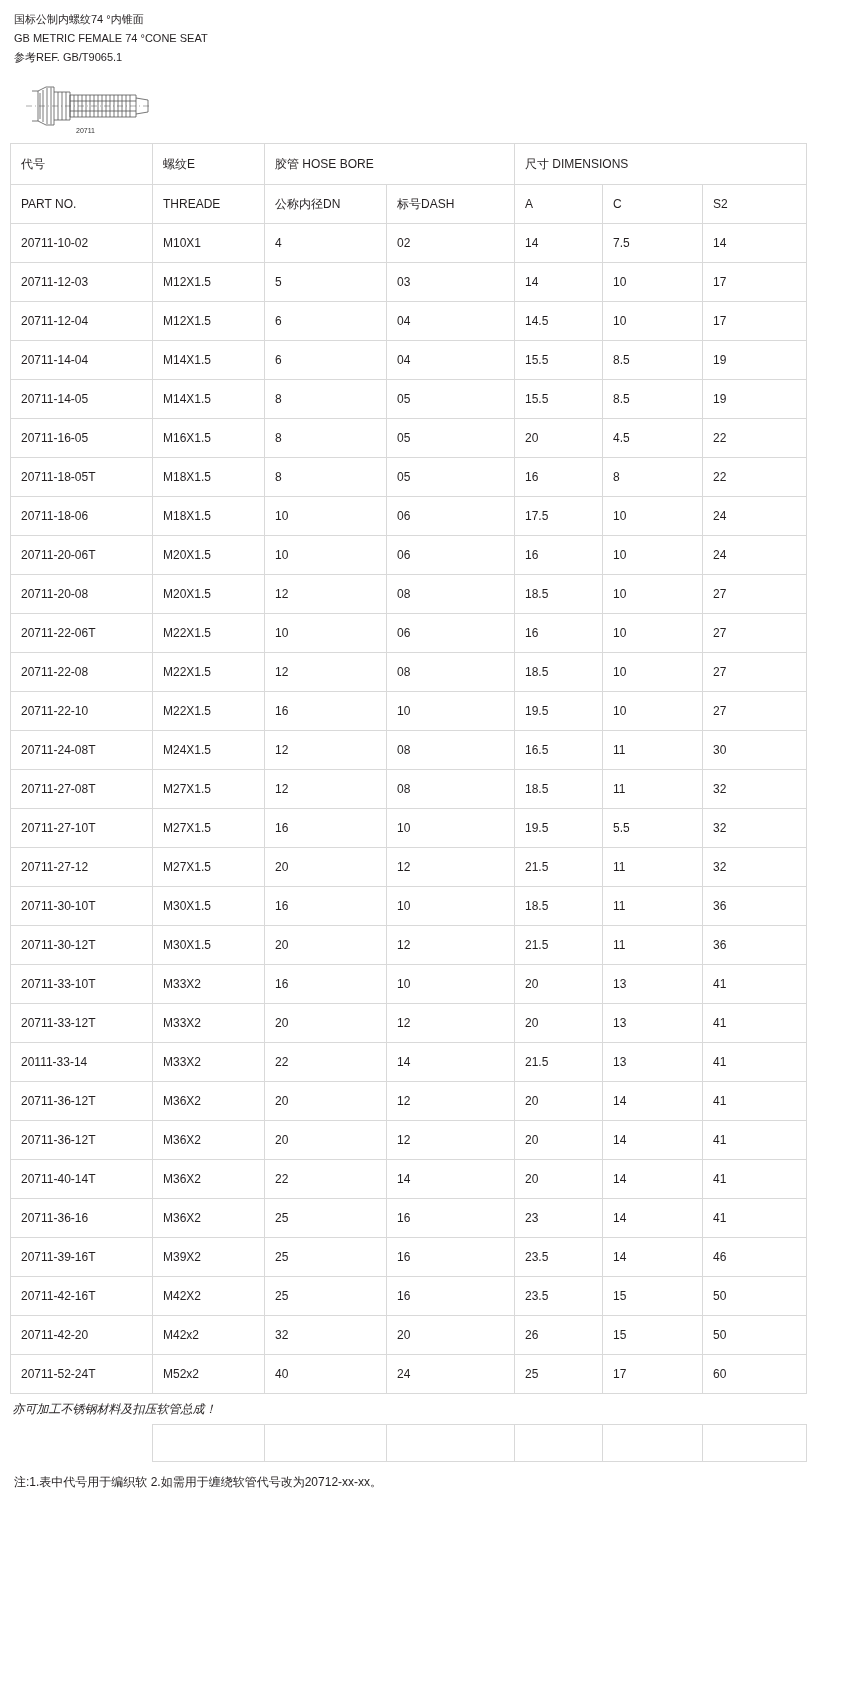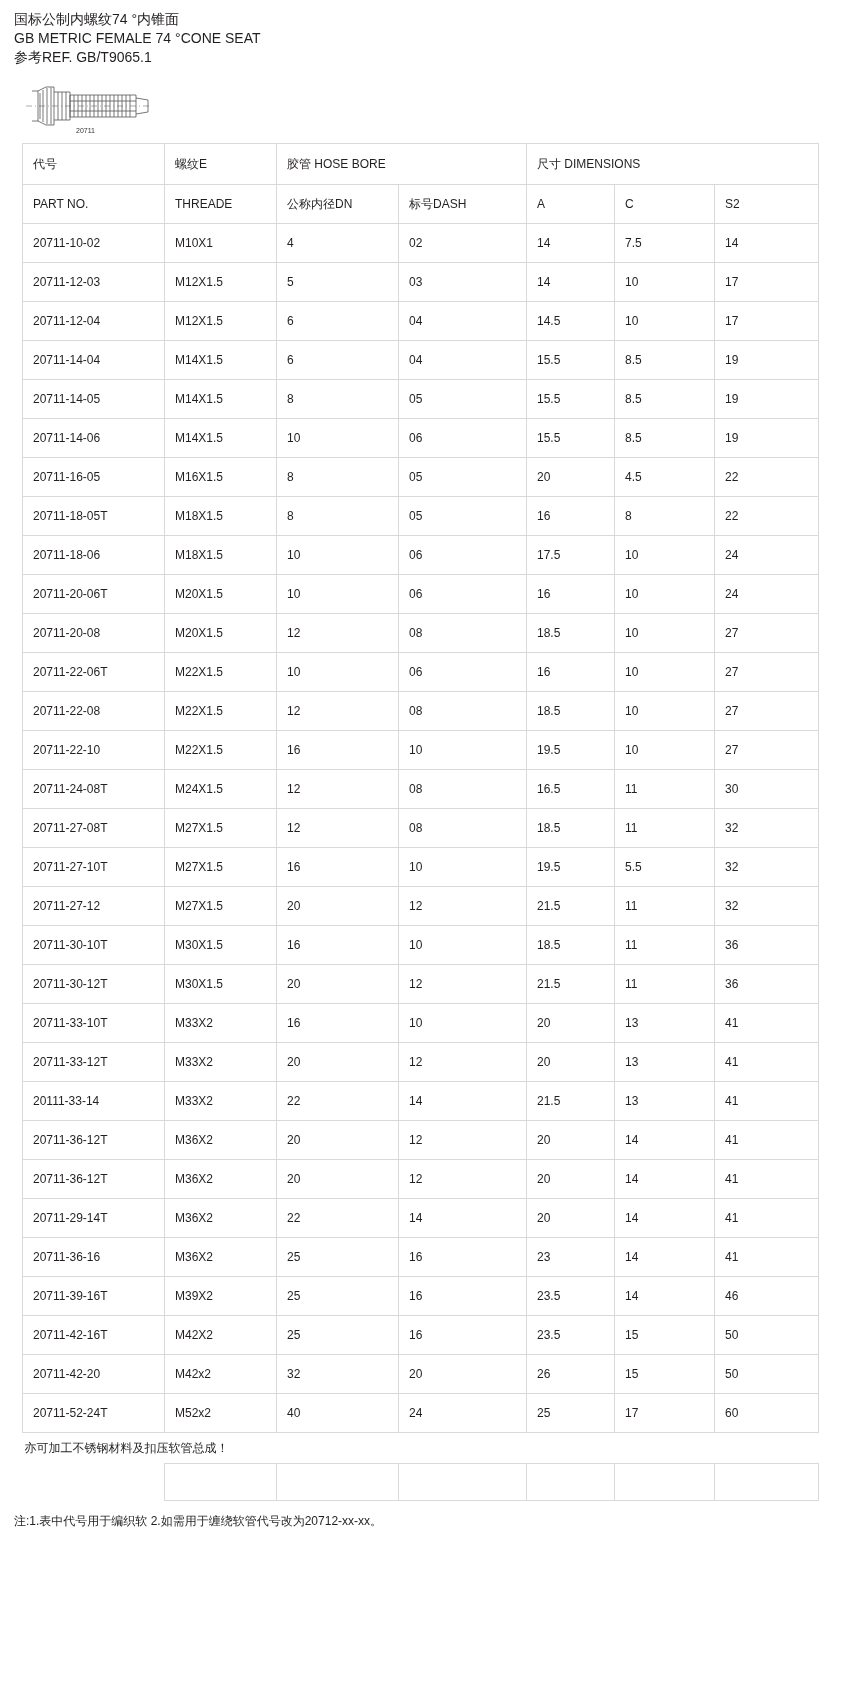--- a/index.html
+++ b/index.html
@@ -15,38 +15,37 @@
   }
   .page {
     width: 860px;
     box-sizing: border-box;
     padding: 10px 10px 0 10px;
   }
   .title-block {
     padding: 0 0 0 4px;
   }
   .title-line {
-    font-size: 14px;
+    font-size: 11px;
     line-height: 19px;
     color: #231f20;
   }
   .fig-wrap {
     height: 72px;
     padding: 8px 0 4px 14px;
     box-sizing: border-box;
   }
   svg.fig {
     display: block;
   }
   table.spec {
     border-collapse: collapse;
     width: 762px;
     margin-top: 4px;
     table-layout: fixed;
-    margin-left: 12px;
   }
   table.spec th, table.spec td {
     border: 1px solid #d9d9d9;
     font-weight: normal;
     font-size: 12px;
     color: #231f20;
     text-align: left;
     padding: 0 10px;
     height: 38px;
     vertical-align: middle;
@@ -181,29 +180,20 @@
         <tr>
           <td>20711-14-05</td>
           <td>M14X1.5</td>
           <td>8</td>
           <td>05</td>
           <td>15.5</td>
           <td>8.5</td>
           <td>19</td>
         </tr>
         <tr>
-          <td>20711-14-06</td>
-          <td>M14X1.5</td>
-          <td>10</td>
-          <td>06</td>
-          <td>15.5</td>
-          <td>8.5</td>
-          <td>19</td>
-        </tr>
-        <tr>
           <td>20711-16-05</td>
           <td>M16X1.5</td>
           <td>8</td>
           <td>05</td>
           <td>20</td>
           <td>4.5</td>
           <td>22</td>
         </tr>
         <tr>
           <td>20711-18-05T</td>
@@ -361,21 +351,21 @@
         <tr>
           <td>20711-36-12T</td>
           <td>M36X2</td>
           <td>20</td>
           <td>12</td>
           <td>20</td>
           <td>14</td>
           <td>41</td>
         </tr>
         <tr>
-          <td>20711-29-14T</td>
+          <td>20711-40-14T</td>
           <td>M36X2</td>
           <td>22</td>
           <td>14</td>
           <td>20</td>
           <td>14</td>
           <td>41</td>
         </tr>
         <tr>
           <td>20711-36-16</td>
           <td>M36X2</td>
@@ -415,21 +405,21 @@
         <tr>
           <td>20711-52-24T</td>
           <td>M52x2</td>
           <td> 40</td>
           <td> 24</td>
           <td>25</td>
           <td>17</td>
           <td> 60</td>
         </tr>
         <tr class="note-row">
-          <td colspan="2" style="border-width: initial; border-style: none; border-color: initial; padding-left: 2px;">亦可加工不锈钢材料及扣压软管总成！</td>
+          <td colspan="2" style="border-width: initial; border-style: none; border-color: initial; padding-left: 2px; font-style: italic;">亦可加工不锈钢材料及扣压软管总成！</td>
           <td style="border: none;"></td>
           <td style="border: none;"></td>
           <td style="border: none;"></td>
           <td style="border: none;"></td>
           <td style="border: none;"></td>
         </tr>
         <tr class="blank-row">
           <td style="border: none;"></td>
           <td></td>
           <td></td>

